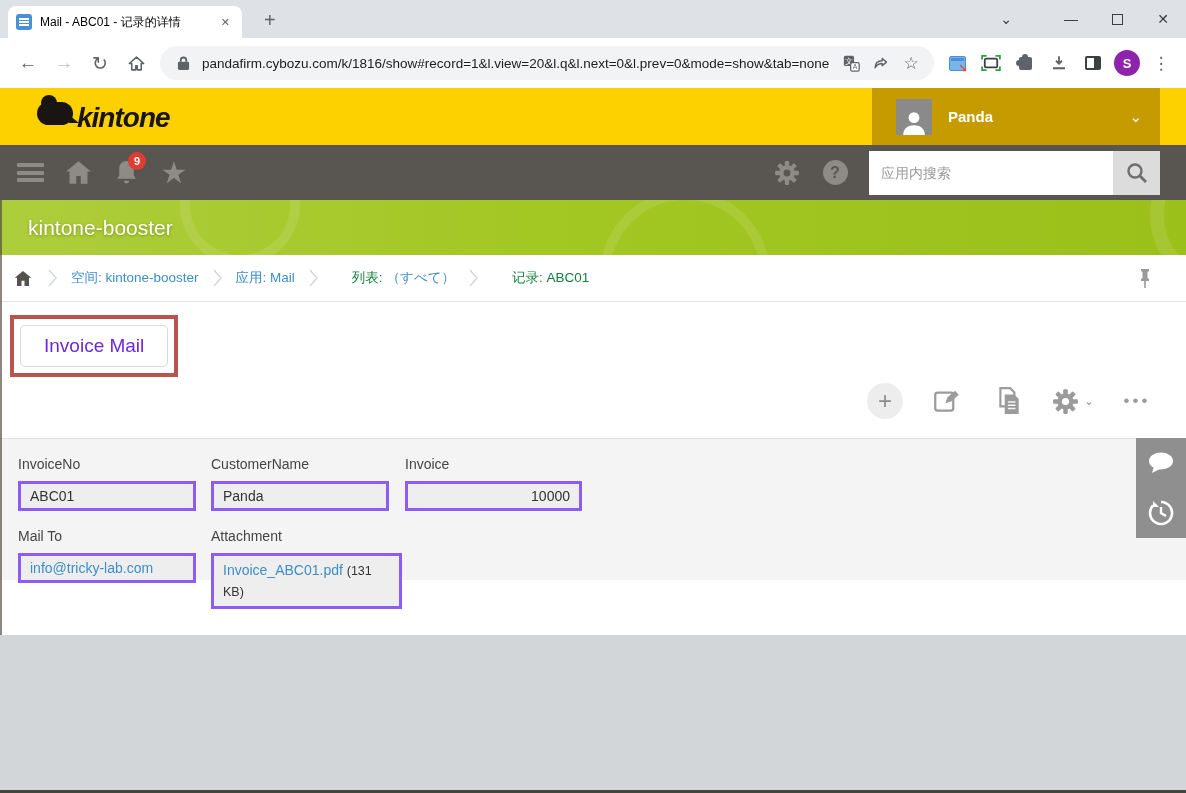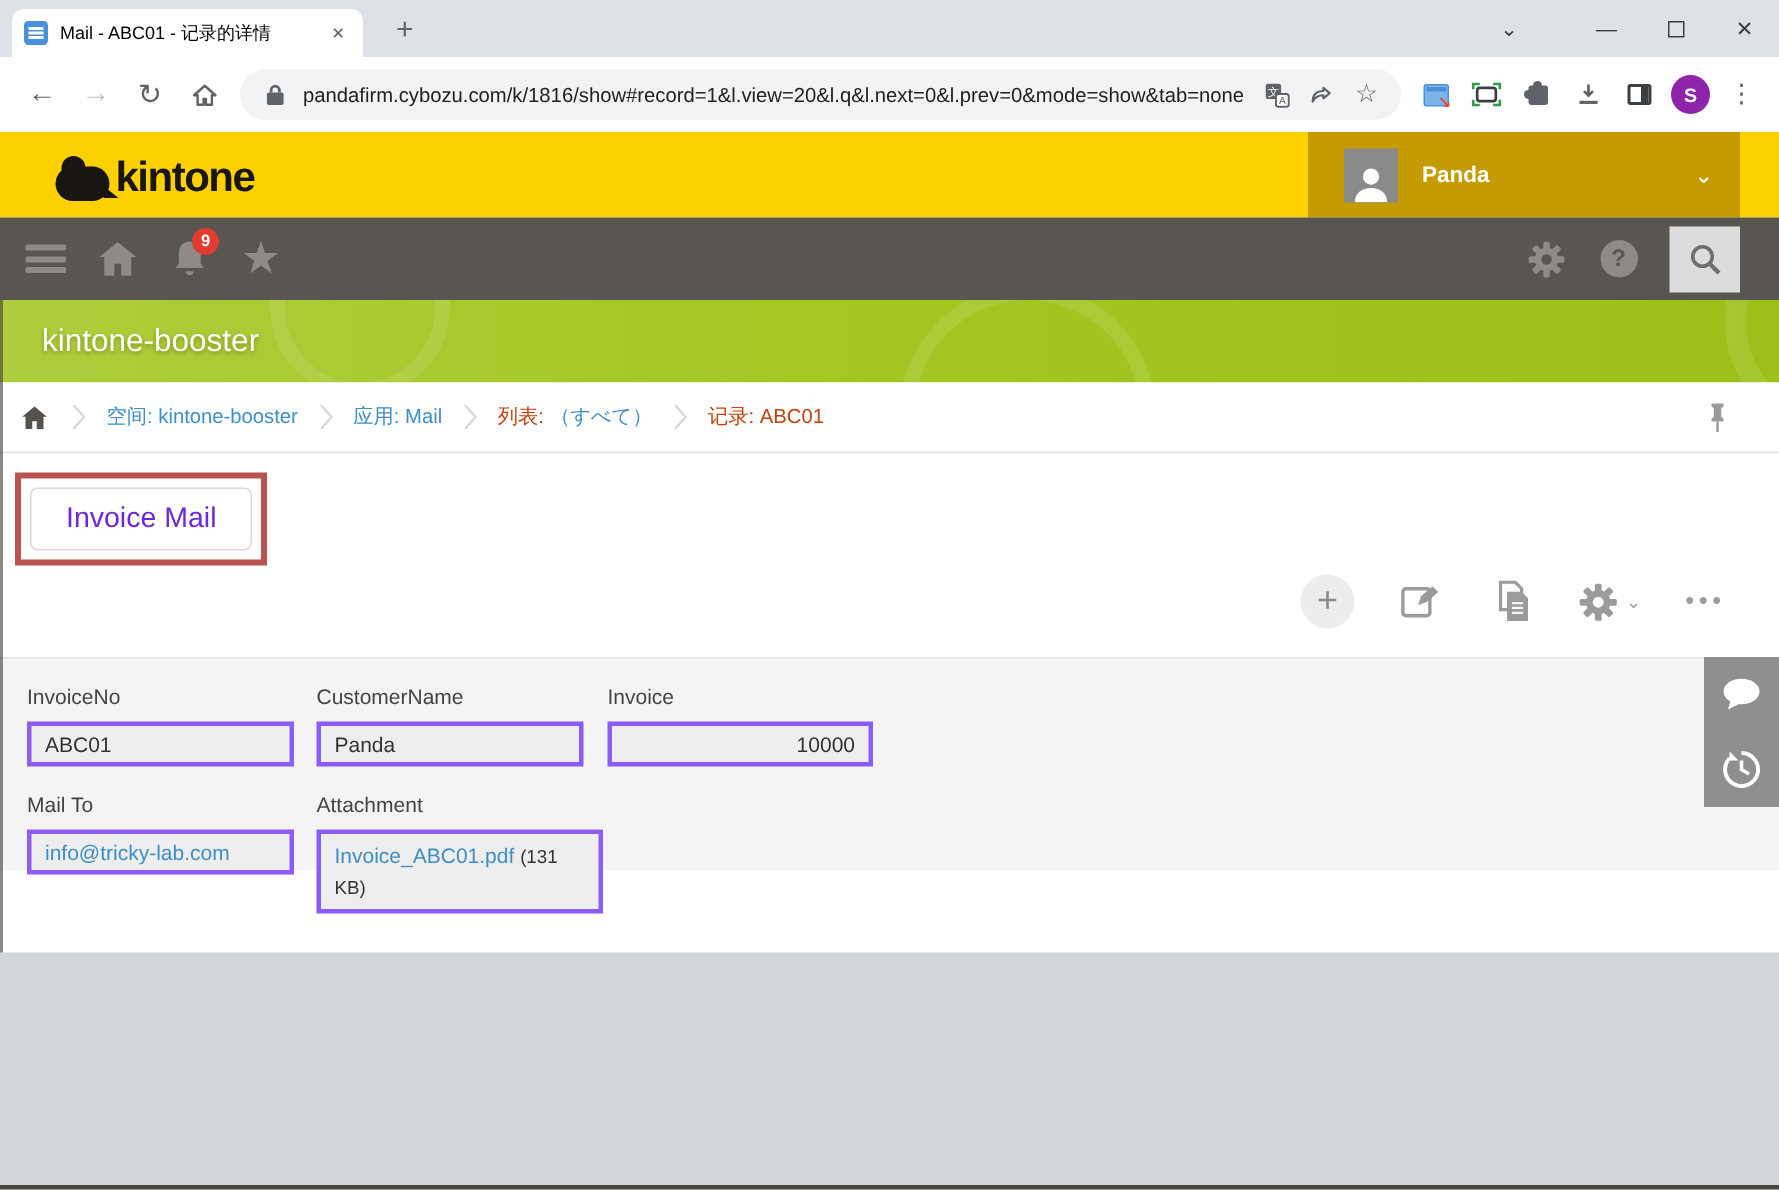--- a/index.html
+++ b/index.html
@@ -41,21 +41,21 @@
   .blue-ext::before { content:""; position:absolute; left:1px; top:1px; width:13px; height:3px; background:#4a90d9; }
   .blue-ext::after { content:"↘"; position:absolute; right:-3px; bottom:-5px; color:#e04b3a; font-size:11px; font-weight:bold; }
   .sidebar-ext { width:16px; height:14px; border:2px solid #3c4043; border-radius:2px; position:relative; }
   .sidebar-ext::after { content:""; position:absolute; right:0; top:0; width:5px; height:10px; background:#3c4043; }
   .puzzle { width:13px; height:13px; background:#5f6368; border-radius:2px; position:relative; }
   .puzzle::before { content:""; position:absolute; left:3.5px; top:-3px; width:6px; height:6px; border-radius:50%; background:#5f6368; }
   .puzzle::after  { content:""; position:absolute; left:-3px; top:3.5px; width:6px; height:6px; border-radius:50%; background:#5f6368; }
 
   
   .k-header { position:absolute; left:0; top:88px; width:1186px; height:57px; background:#fdd000; }
-  .k-logo { position:absolute; left:37px; top:14px; display:flex; align-items:flex-end; gap:4px; }
+  .k-logo { position:absolute; left:37px; top:14px; display:flex; align-items:flex-start; gap:4px;font-style:italic; }
   .k-cloud { width:36px; height:23px; background:#181512; border-radius:12px; position:relative; }
   .k-cloud::before { content:""; position:absolute; left:4px; top:-7px; width:16px; height:16px; border-radius:50%; background:#181512; }
   .k-cloud::after { content:""; position:absolute; right:-6px; bottom:2px; width:0; height:0;
                     border-style:solid; border-width:8px 0 0 10px; border-color:transparent transparent transparent #181512; }
   .k-logo-text { font-size:28px; font-weight:bold; color:#181512; letter-spacing:-1px; }
   .k-user { position:absolute; right:26px; top:0; width:288px; height:57px; background:#c69b00;
             display:flex; align-items:center; padding:0 18px 0 24px; gap:16px; cursor:pointer; }
   .k-avatar { width:36px; height:36px; background:#8a8a8a; display:flex; align-items:flex-end; justify-content:center; overflow:hidden; }
   .k-username { color:#fff; font-weight:bold; font-size:15px; flex:1; }
   .k-user-chevron { color:#fff; font-size:15px; }
@@ -84,21 +84,21 @@
                   background:linear-gradient(90deg,#aecd3c 0%,#a3c723 45%,#9cc01a 100%); }
   .deco-circle { position:absolute; border:10px solid rgba(255,255,255,0.10); border-radius:50%; }
   .space-title { position:absolute; left:28px; top:0; line-height:55px; font-size:21px; color:#fff;
                  text-shadow:0 1px 3px rgba(60,80,0,0.45); }
 
   
   .breadcrumb { position:absolute; left:0; top:255px; width:1186px; height:47px; background:#fff;
                 border-bottom:1px solid #e3e3e3; display:flex; align-items:center; padding-left:14px; font-size:13.5px; }
   .bc-sep { margin:0 14px; }
   .bc-link { color:#3e8ec8; text-decoration:none; cursor:pointer; }
-  .bc-plain { color:#c2410c; }
+  .bc-plain { color:#15803d;margin-left:20px; }
   .bc-pin { position:absolute; right:34px; top:12px; }
 
   
   .content-top { position:absolute; left:0; top:302px; width:1186px; height:136px; background:#fff; }
   .hl-box { position:absolute; left:10px; top:13px; border:4px solid #b9534d; padding:6px; background:#fff; }
   .invoice-btn { display:block; padding:9px 23px; background:#fff; border:1px solid #d5dade; border-radius:5px;
                  font-size:19px; color:#6d28d9; font-family:inherit; cursor:pointer; }
   .record-actions { position:absolute; right:30px; top:80px; display:flex; align-items:center; gap:24px; }
   .act-btn { display:flex; align-items:center; justify-content:center; min-width:38px; height:38px; cursor:pointer; }
   .plus-circle { width:36px; height:36px; border-radius:50%; background:#ededed; color:#8b8b8b; font-size:24px;
@@ -261,20 +261,21 @@
               <rect x="10" y="1" width="4" height="22" rx="1" transform="rotate(135 12 12)"></rect>
               <circle cx="12" cy="12" r="7.2"></circle>
             </g>
             <circle cx="12" cy="12" r="3.2" fill="#595551"></circle>
         </svg>
       </div>
       <div class="k-nav-icon">
         <span class="help-circle">?</span>
       </div>
       <div class="app-search">
+        <input type="text" placeholder="应用内搜索" style="">
         <button class="app-search-btn">
           <svg width="24" height="24" viewBox="0 0 24 24">
               <circle cx="10" cy="10" r="6.5" fill="none" stroke="#6e6e6e" stroke-width="2.4"></circle>
               <path d="M15 15l6 6" stroke="#6e6e6e" stroke-width="2.8"></path>
             </svg>
         </button>
       </div>
     </div>
   </div>
 

